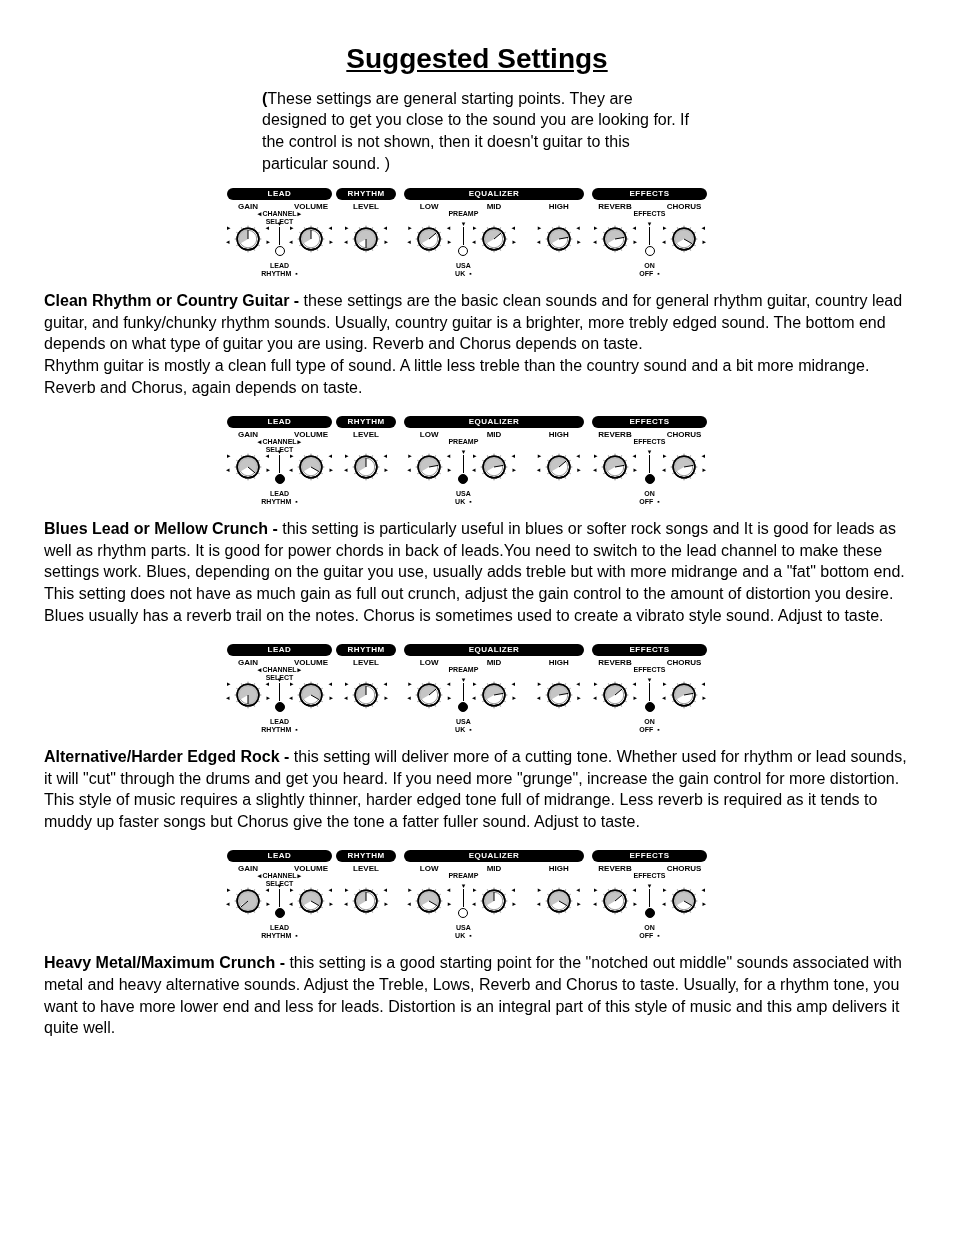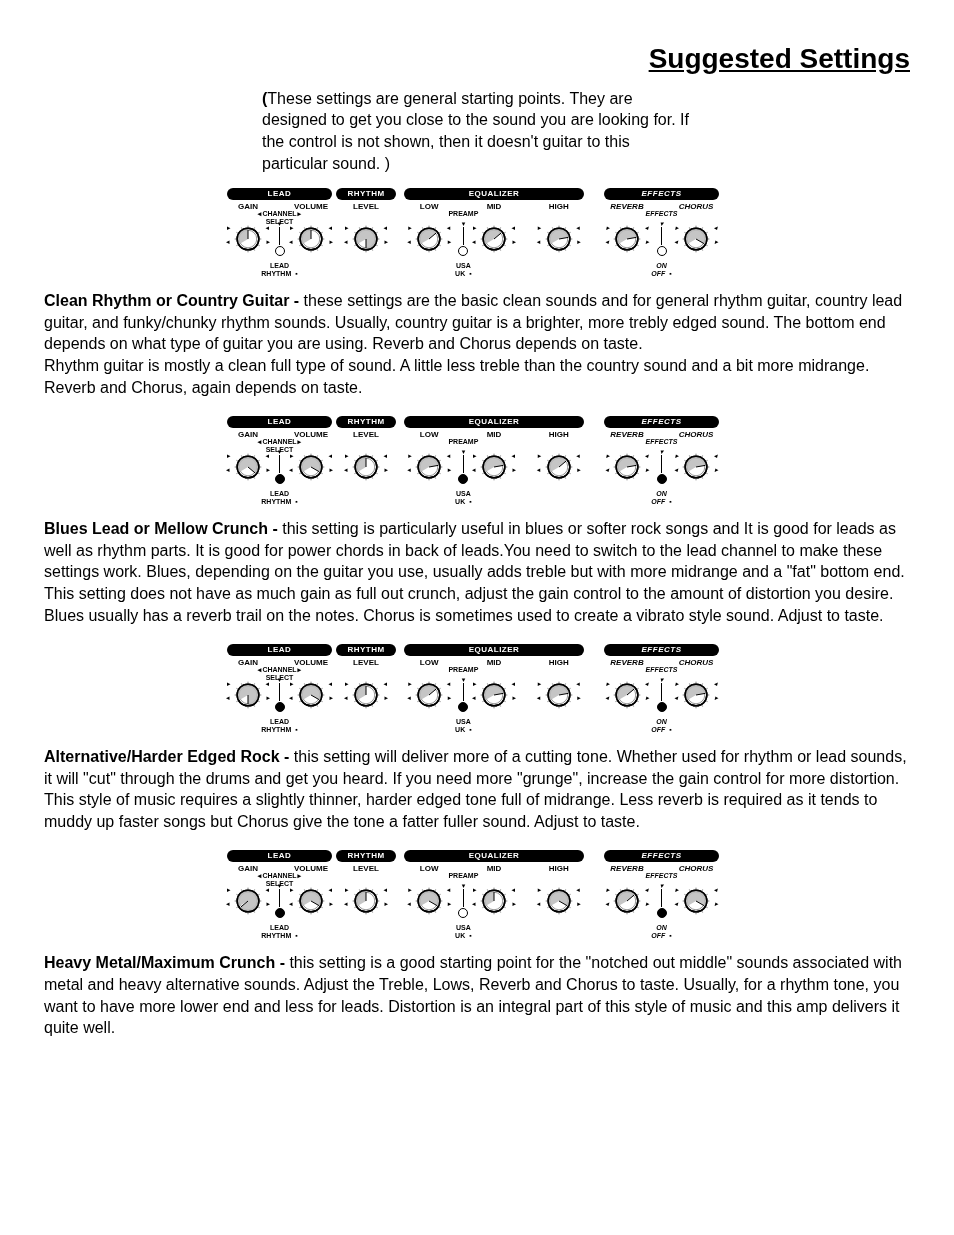--- a/index.html
+++ b/index.html
@@ -7,21 +7,21 @@
     font-size: 16px;
     line-height: 1.35;
     color: #000;
     background: #fff;
     width: 954px;
     margin: 0 auto;
     padding: 40px 44px 60px 44px;
     box-sizing: border-box;
   }
   h1 {
-    text-align: right;
+    text-align: center;
     font-size: 28px;
     font-weight: bold;
     text-decoration: underline;
     margin: 0 0 10px 0;
   }
   .intro {
     width: 430px;
     margin: 0 auto 14px auto;
   }
   .section-text {
@@ -37,21 +37,21 @@
   }
   .group {
     display: inline-block;
     vertical-align: top;
     position: relative;
     text-align: center;
   }
   .grp-lead      { width: 105px; }
   .grp-rhythm    { width: 60px;  margin-left: 4px; }
   .grp-eq        { width: 180px; margin-left: 8px; }
-  .grp-effects   { width: 115px; margin-left: 20px; font-style: italic; }
+  .grp-effects   { width: 115px; margin-left: 8px; }
 
   .group-header {
     height: 12px;
     background: #000;
     border-radius: 6px;
     color: #fff;
     font-size: 8px;
     font-weight: bold;
     line-height: 12px;
     letter-spacing: 0.5px;

